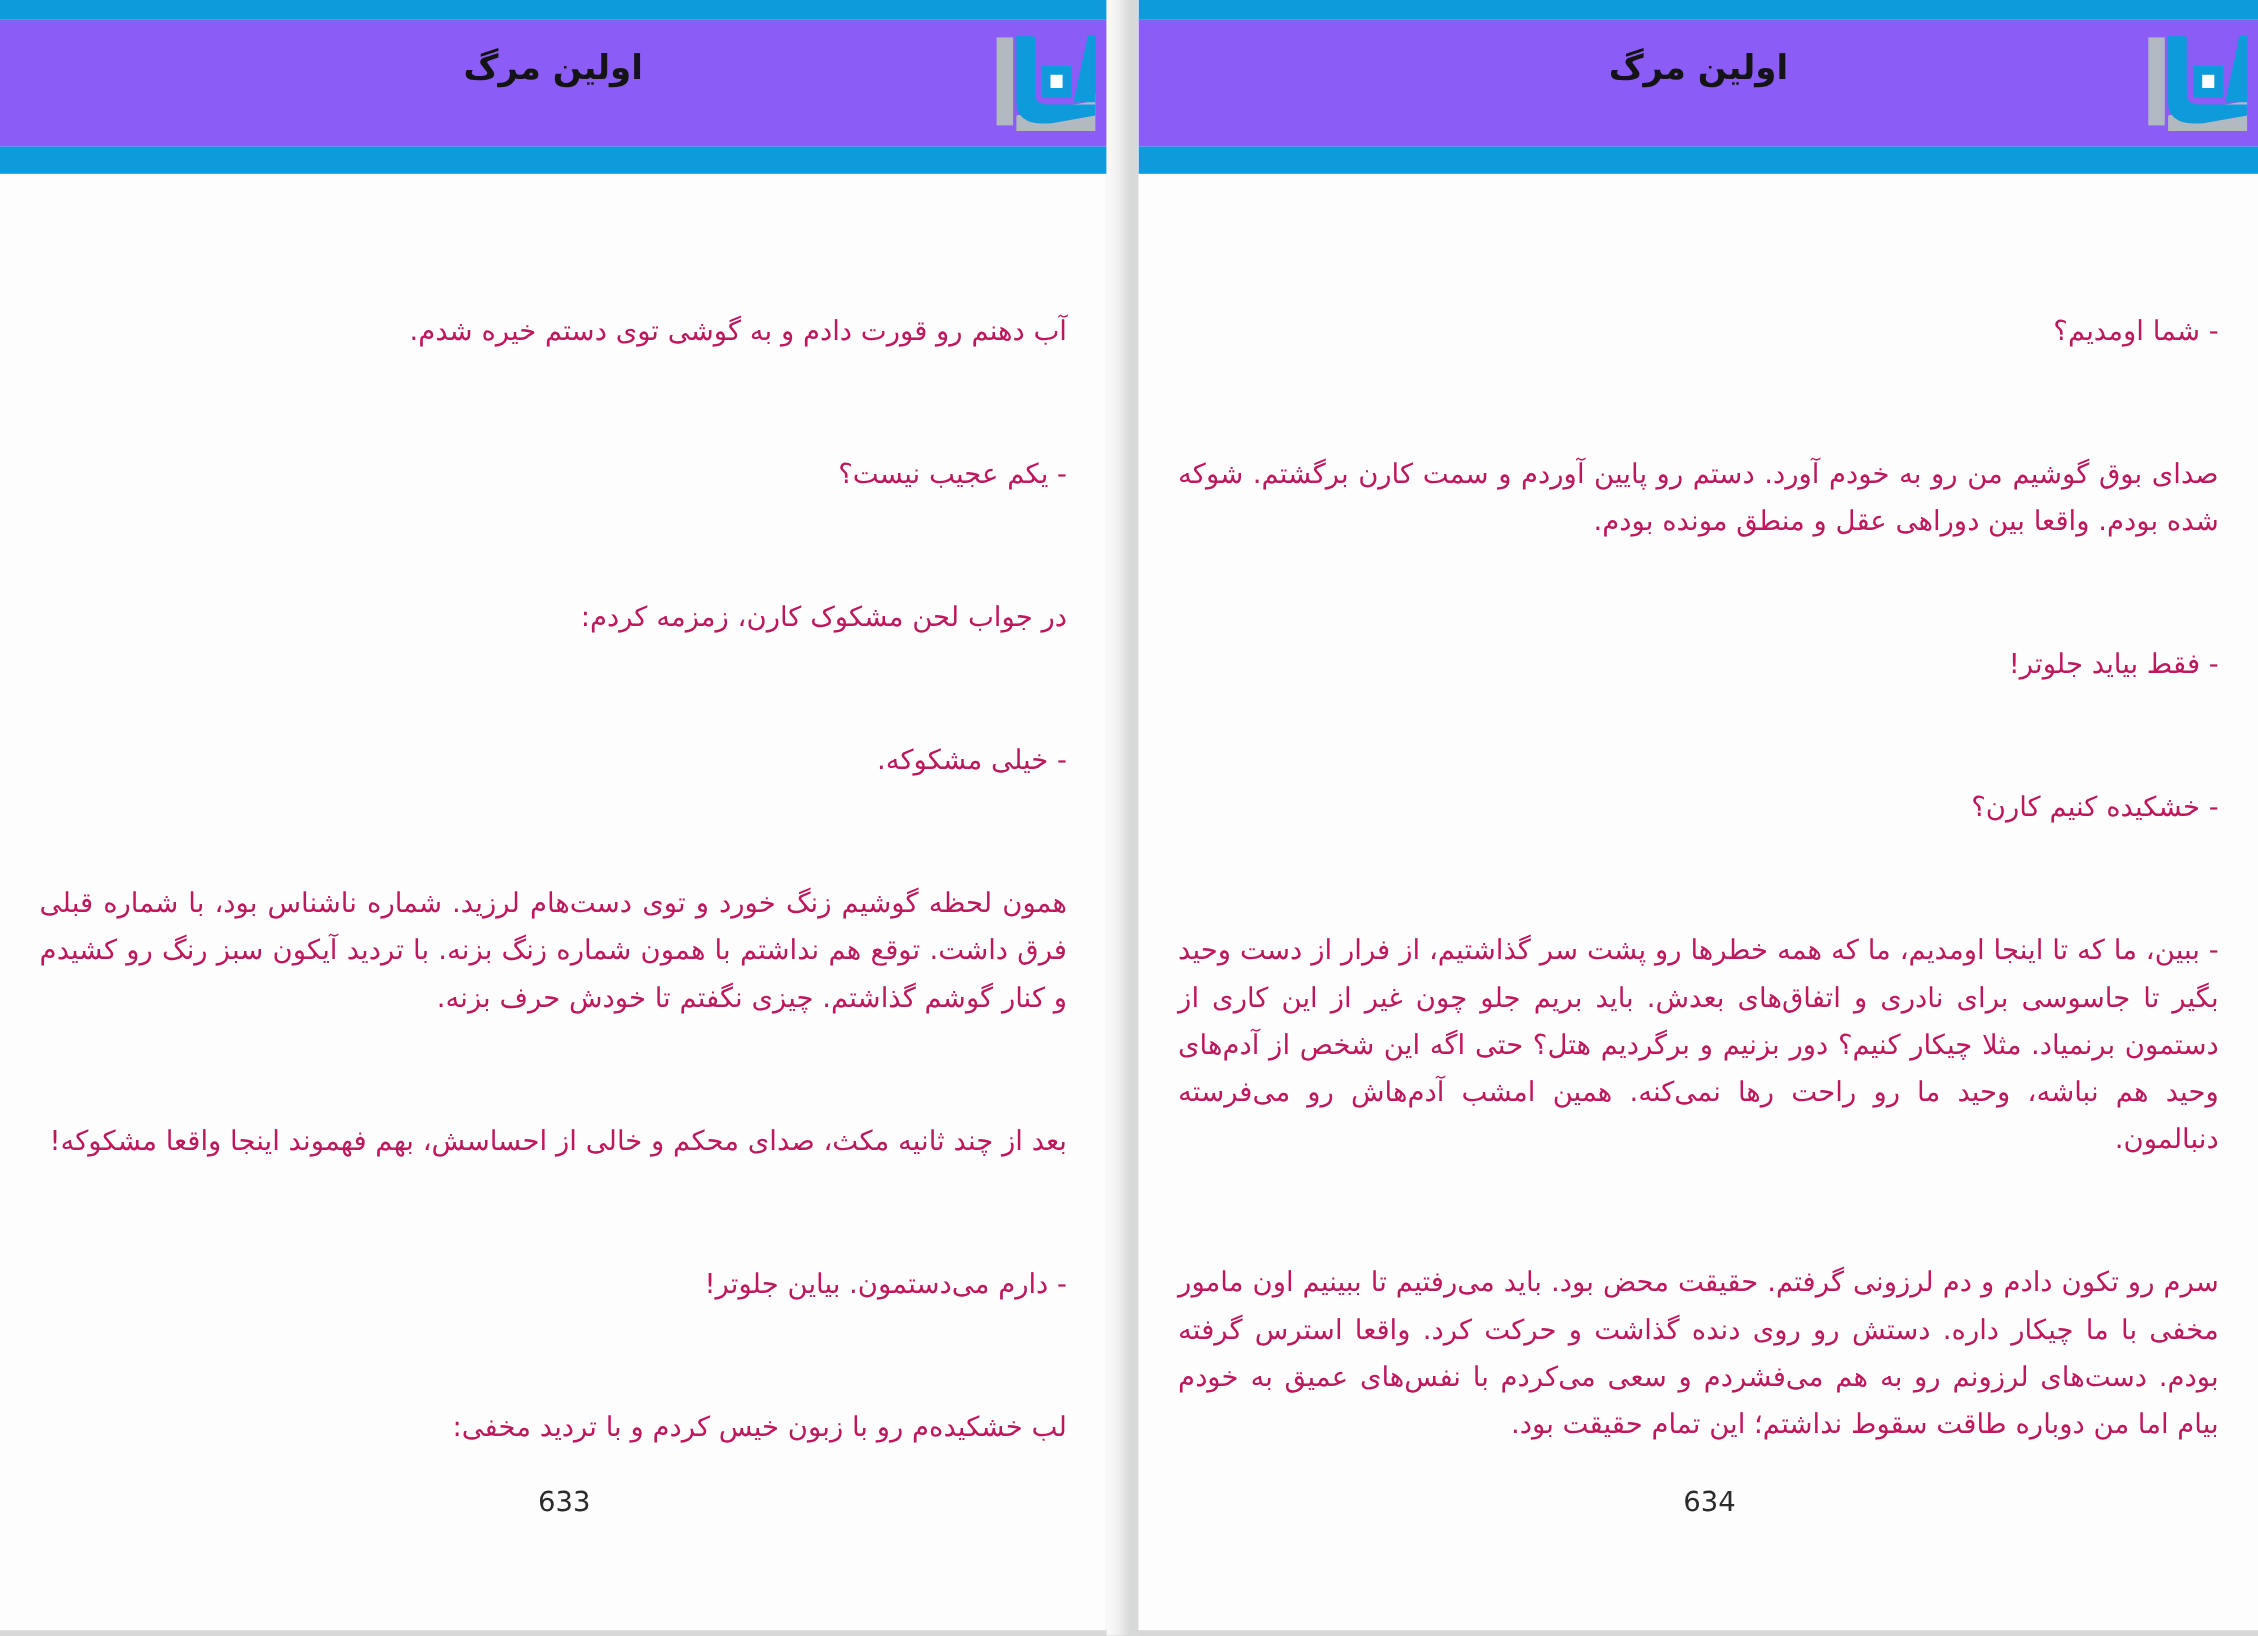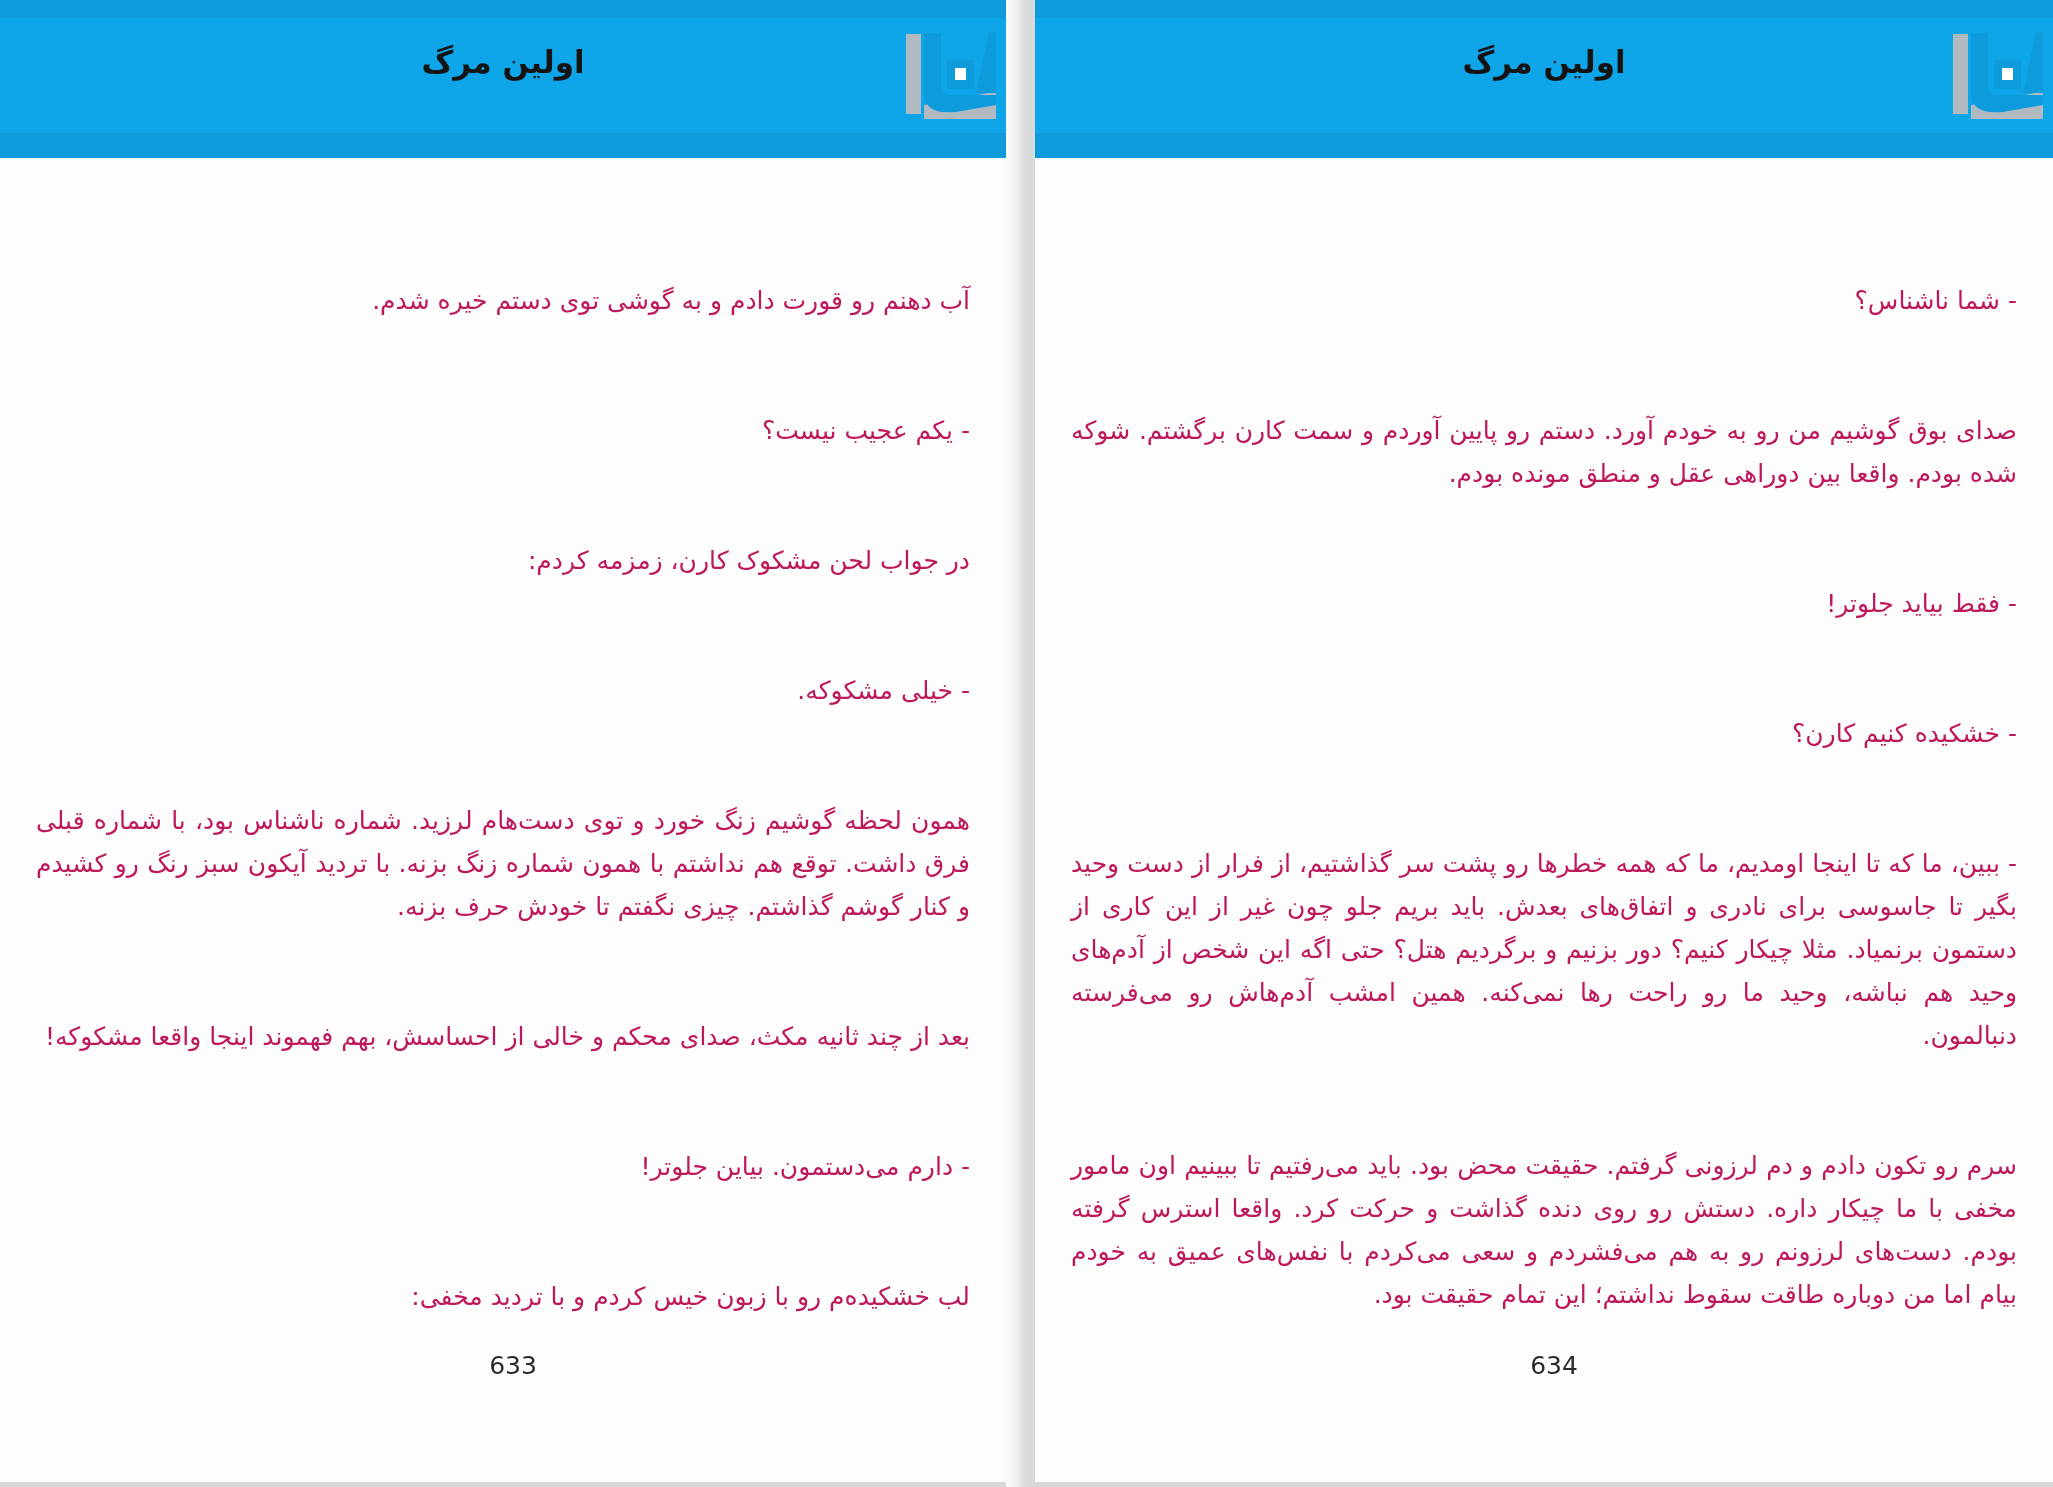--- a/index.html
+++ b/index.html
@@ -27,21 +27,21 @@
   .gutter{
     width:29px;height:1487px;
     background:linear-gradient(to right,#fbfbfb 0%,#efefef 38%,#d8d9d9 72%,#d8d9d9 100%);
   }
   .bar{width:100%;background:var(--blue);}
   .bar.top{height:18px;}
   .bar.rule{height:25px;}
   .header{
     position:relative;
     height:115px;
-    background:#0ea5e9;
+    background:#8b5cf6;
   }
   .title{
     position:absolute;left:0;right:0;top:26px;
     text-align:center;
     font-size:31px;line-height:36px;
     font-weight:bold;color:#141414;
     direction:rtl;
   }
   .logo{
     position:absolute;right:10px;top:13px;
@@ -123,21 +123,21 @@
           <path class="logo-blue" d="M20,2 H37 V54 Q37,64 48,64 H92 V74 L52,81 Q20,84 20,62 Z"></path>
           <path class="logo-blue" d="M72,62 L85,1 L92,1 L92,62 Z"></path>
           <rect class="logo-blue" x="43" y="29" width="27" height="29"></rect>
           <rect x="51" y="37" width="11" height="12" fill="#ffffff"></rect>
         </svg>
       </div>
     </div>
     <div class="bar rule"></div>
     <div class="content">
 
-        <p class="para">- شما ناشناس؟</p>
+        <p class="para">- شما اومدیم؟</p>
 
         <p class="para">صدای بوق گوشیم من رو به خودم آورد. دستم رو پایین آوردم و سمت کارن برگشتم. شوکه شده بودم. واقعا بین دوراهی عقل و منطق مونده بودم.</p>
 
         <p class="para">- فقط بیاید جلوتر!</p>
 
         <p class="para">- خشکیده کنیم کارن؟</p>
 
         <p class="para">- ببین، ما که تا اینجا اومدیم، ما که همه خطرها رو پشت سر گذاشتیم، از فرار از دست وحید بگیر تا جاسوسی برای نادری و اتفاق‌های بعدش. باید بریم جلو چون غیر از این کاری از دستمون برنمیاد. مثلا چیکار کنیم؟ دور بزنیم و برگردیم هتل؟ حتی اگه این شخص از آدم‌های وحید هم نباشه، وحید ما رو راحت رها نمی‌کنه. همین امشب آدم‌هاش رو می‌فرسته دنبالمون.</p>
 
         <p class="para">سرم رو تکون دادم و دم لرزونی گرفتم. حقیقت محض بود. باید می‌رفتیم تا ببینیم اون مامور مخفی با ما چیکار داره. دستش رو روی دنده گذاشت و حرکت کرد. واقعا استرس گرفته بودم. دست‌های لرزونم رو به هم می‌فشردم و سعی می‌کردم با نفس‌های عمیق به خودم بیام اما من دوباره طاقت سقوط نداشتم؛ این تمام حقیقت بود.</p>

